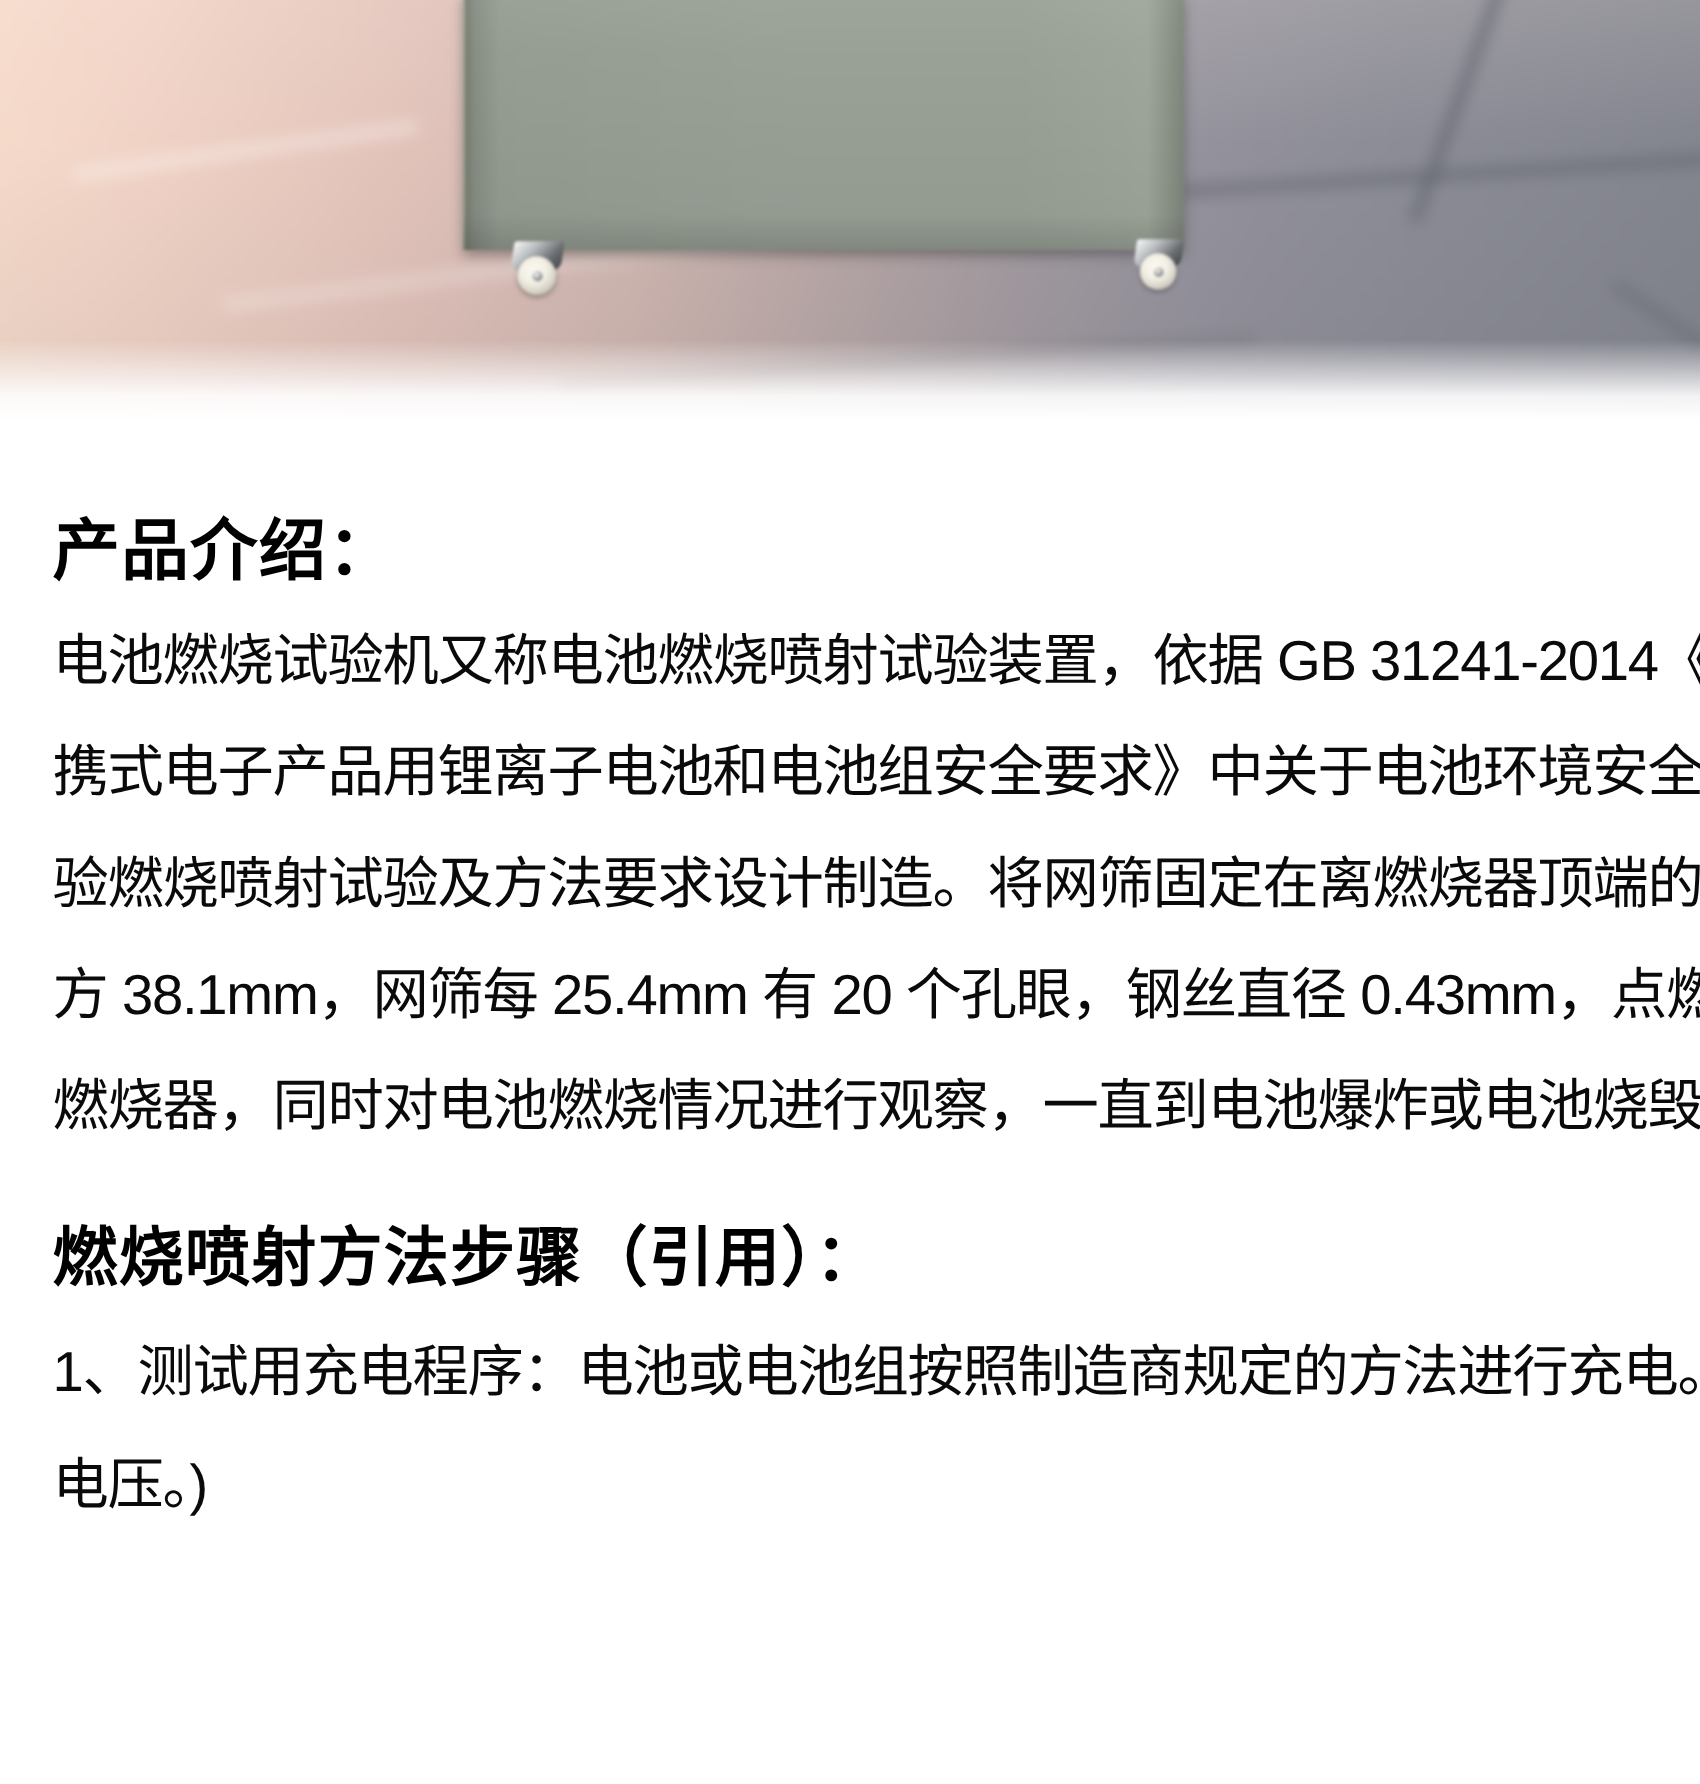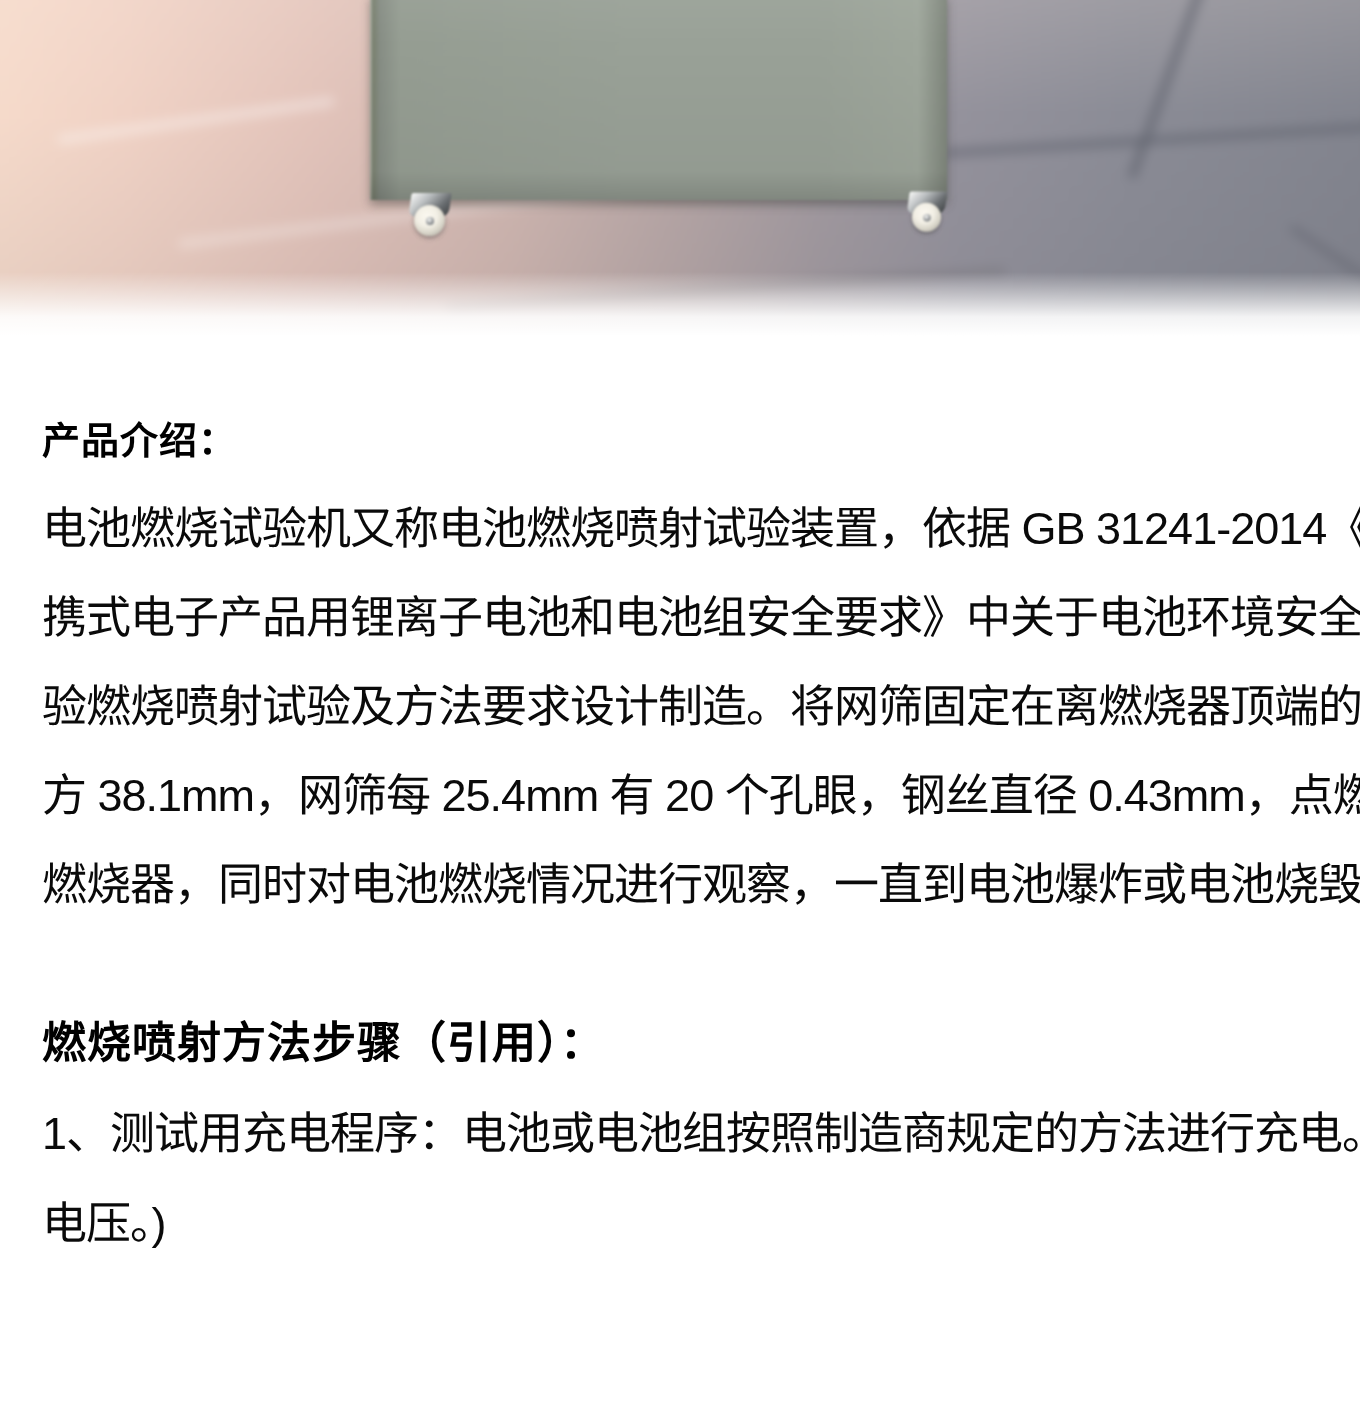--- a/index.html
+++ b/index.html
@@ -105,26 +105,26 @@
   }
   .section-heading {
     margin: 0;
     font-weight: 700;
     color: #000000;
     letter-spacing: 1px;
     white-space: nowrap;
   }
   .heading-intro {
     padding-top: 74px;
-    font-size: 38px;
+    font-size: 54px;
     line-height: 62px;
   }
   .heading-steps {
-    margin-top: 84px;
-    font-size: 44px;
+    margin-top: 48px;
+    font-size: 52px;
     line-height: 60px;
   }
   .para {
     margin: 0;
   }
   .para.intro { margin-top: 12px; }
   .para.steps { margin-top: 16px; }
   .para .line {
     font-size: 45px;
     line-height: 89px;

